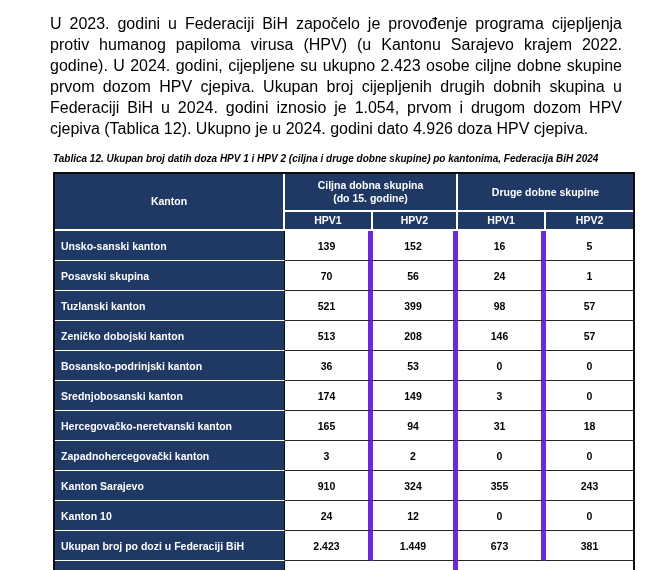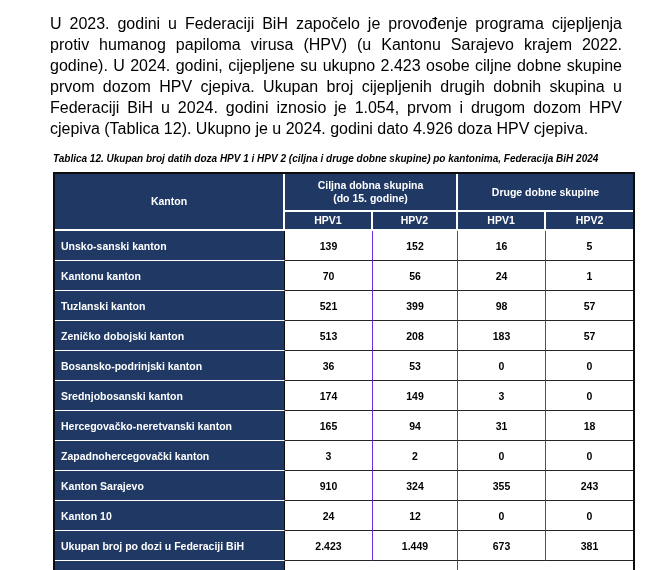--- a/index.html
+++ b/index.html
@@ -43,21 +43,21 @@
   th.group .gl { display:block; }
   th.sub    { height:18px; border-right:2px solid #fff; border-bottom:2px solid #fff; }
   th.sub.last { border-right:none; }
   td { height:30px; line-height:16px; padding:0 2px; }
   td.label {
     background:var(--navy); color:#fff; font-weight:bold; text-align:left;
     padding-left:6px; border-bottom:1px solid #fff; border-right:1px solid #0d0d0d;
   }
   td.num {
     background:#fff; color:#000; font-weight:bold; text-align:center;
-    border-bottom:1px solid #262626; border-right:1px solid #6d28d9;
+    border-bottom:1px solid #262626; border-right:5px solid #6d28d9;
   }
   td.num.last { border-right:none; }
   tfoot td.label { border-bottom:none; }
   tfoot td.num { border-bottom:none; }
 </style>
 </head>
 <body>
 
 <div class="page">
 
@@ -94,40 +94,40 @@
     <tbody>
   <tr>
     <td class="label">Unsko-sanski kanton</td>
     <td class="num">139</td>
     <td class="num">152</td>
     <td class="num">16</td>
     <td class="num last">5</td>
   </tr>
 
   <tr>
-    <td class="label">Kantonu kanton</td>
+    <td class="label">Posavski skupina</td>
     <td class="num">70</td>
     <td class="num">56</td>
     <td class="num">24</td>
     <td class="num last">1</td>
   </tr>
 
   <tr>
     <td class="label">Tuzlanski kanton</td>
     <td class="num">521</td>
     <td class="num">399</td>
     <td class="num">98</td>
     <td class="num last">57</td>
   </tr>
 
   <tr>
     <td class="label">Zeničko dobojski kanton</td>
     <td class="num">513</td>
     <td class="num">208</td>
-    <td class="num">183</td>
+    <td class="num">146</td>
     <td class="num last">57</td>
   </tr>
 
   <tr>
     <td class="label">Bosansko-podrinjski kanton</td>
     <td class="num">36</td>
     <td class="num">53</td>
     <td class="num">0</td>
     <td class="num last">0</td>
   </tr>

